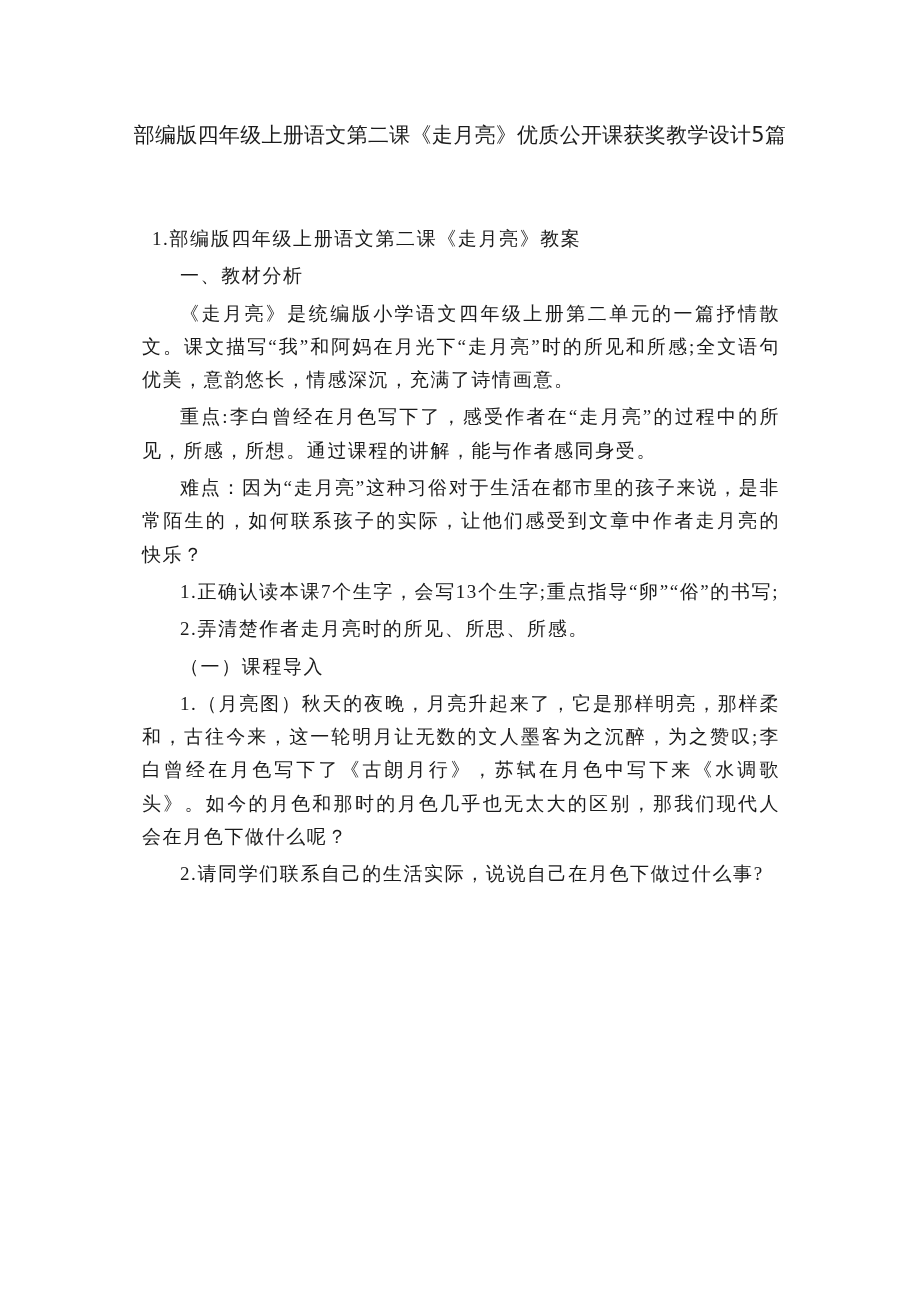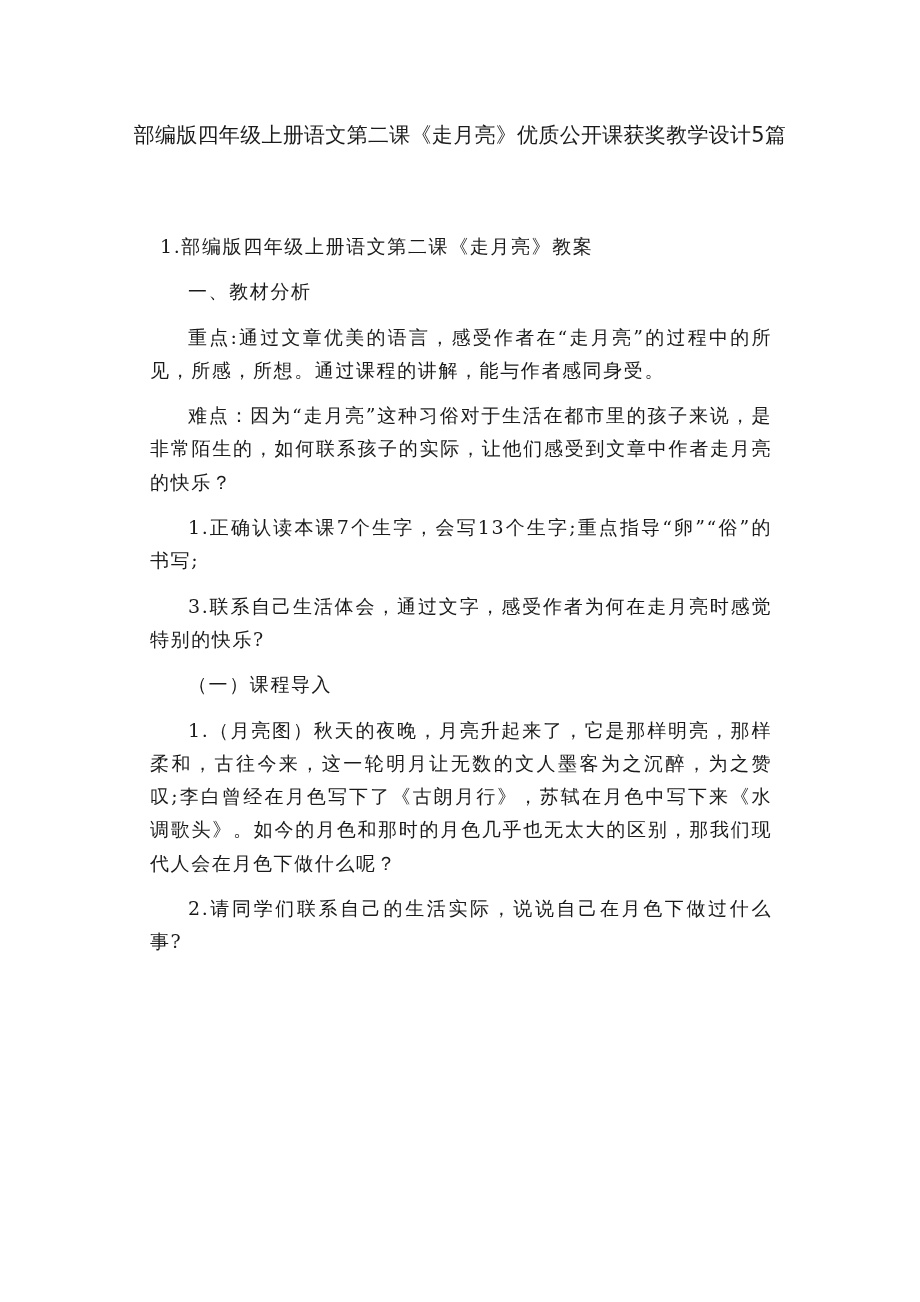--- a/index.html
+++ b/index.html
@@ -39,38 +39,40 @@
       left: 138px;
       top: 218px;
       width: 646px;
       font-family: "DejaVu Serif", "Liberation Serif", serif;
       font-size: 19px;
       line-height: 33.3px;
       color: #1a1a1a;
       letter-spacing: 1.6px;
     }
     .p {
-      margin: 12px;
+      margin: 4px;
       padding: 0;
       text-align: justify;
       text-align-last: left;
+      font-family: Liberation Serif, serif;
     }
     .indent { text-indent: 38px; }
     .lead { padding-left: 10px; }
   </style>
 </head>
 <body>
 
 <div class="page">
   <div class="title">部编版四年级上册语文第二课《走月亮》优质公开课获奖教学设计5篇</div>
 
   <div class="body">
     <p class="p lead">1.部编版四年级上册语文第二课《走月亮》教案</p>
     <p class="p indent">一、教材分析</p>
-    <p class="p indent">重点:通过文章优美的语言，感受作者在“走月亮”的过程中的所见，所感，所想。通过课程的讲解，能与作者感同身受。</p>
+    <p class="p indent">《走月亮》是统编版小学语文四年级上册第二单元的一篇抒情散文。课文描写“我”和阿妈在月光下“走月亮”时的所见和所感;全文语句优美，意韵悠长，情感深沉，充满了诗情画意。</p>
+    <p class="p indent">重点:李白曾经在月色写下了，感受作者在“走月亮”的过程中的所见，所感，所想。通过课程的讲解，能与作者感同身受。</p>
     <p class="p indent">难点：因为“走月亮”这种习俗对于生活在都市里的孩子来说，是非常陌生的，如何联系孩子的实际，让他们感受到文章中作者走月亮的快乐？</p>
     <p class="p indent">1.正确认读本课7个生字，会写13个生字;重点指导“卵”“俗”的书写;</p>
-    <p class="p indent">3.联系自己生活体会，通过文字，感受作者为何在走月亮时感觉特别的快乐?</p>
+    <p class="p indent">2.弄清楚作者走月亮时的所见、所思、所感。</p>
     <p class="p indent">（一）课程导入</p>
     <p class="p indent">1.（月亮图）秋天的夜晚，月亮升起来了，它是那样明亮，那样柔和，古往今来，这一轮明月让无数的文人墨客为之沉醉，为之赞叹;李白曾经在月色写下了《古朗月行》，苏轼在月色中写下来《水调歌头》。如今的月色和那时的月色几乎也无太大的区别，那我们现代人会在月色下做什么呢？</p>
     <p class="p indent">2.请同学们联系自己的生活实际，说说自己在月色下做过什么事?</p>
   </div>
 </div>
 
 </body></html>

